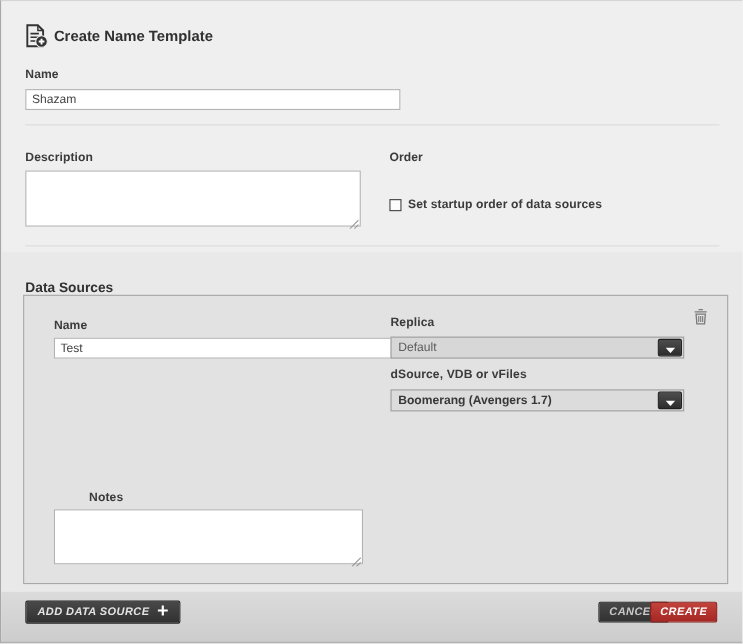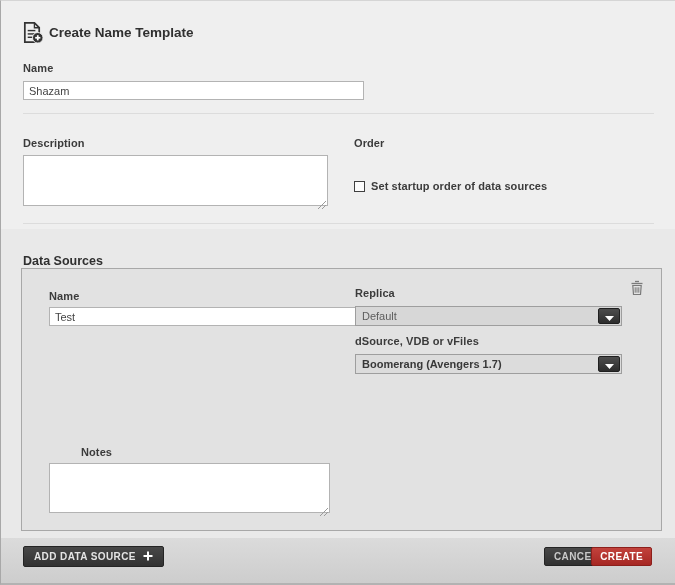--- a/index.html
+++ b/index.html
@@ -50,21 +50,21 @@
     width:11px;height:11px;box-sizing:border-box;background:#fcfcfc;
     border:1px solid #3f3f3f;flex:0 0 auto;
   }
   .footer{
     position:absolute;left:0;top:537px;width:675px;height:48px;
     background:linear-gradient(#dbdbdb,#cccccc);
   }
   .btn{
     box-sizing:border-box;border-radius:2px;font-family:"Liberation Sans",sans-serif;
     font-size:10px;font-weight:bold;letter-spacing:.4px;cursor:pointer;
-    display:inline-flex;align-items:center;justify-content:center;
+    display:inline-flex;align-items:center;justify-content:center;font-style:italic;
   }
   .btn-dark{
     background:linear-gradient(#484848,#313131);border:1px solid #242424;color:#e4e4e4;
   }
   .btn-red{
     background:linear-gradient(#c2423c,#a62723);border:1px solid #8c1f1b;color:#fff;
   }
   .add-btn{position:absolute;left:22px;top:8px;height:21px;padding:0 10px;gap:7px;}
   .cancel-btn{position:absolute;right:68px;top:9px;height:19px;padding:0 9px;color:#c9c9c9;}
   .create-btn{position:absolute;right:24px;top:9px;height:19px;padding:0 8px;}

